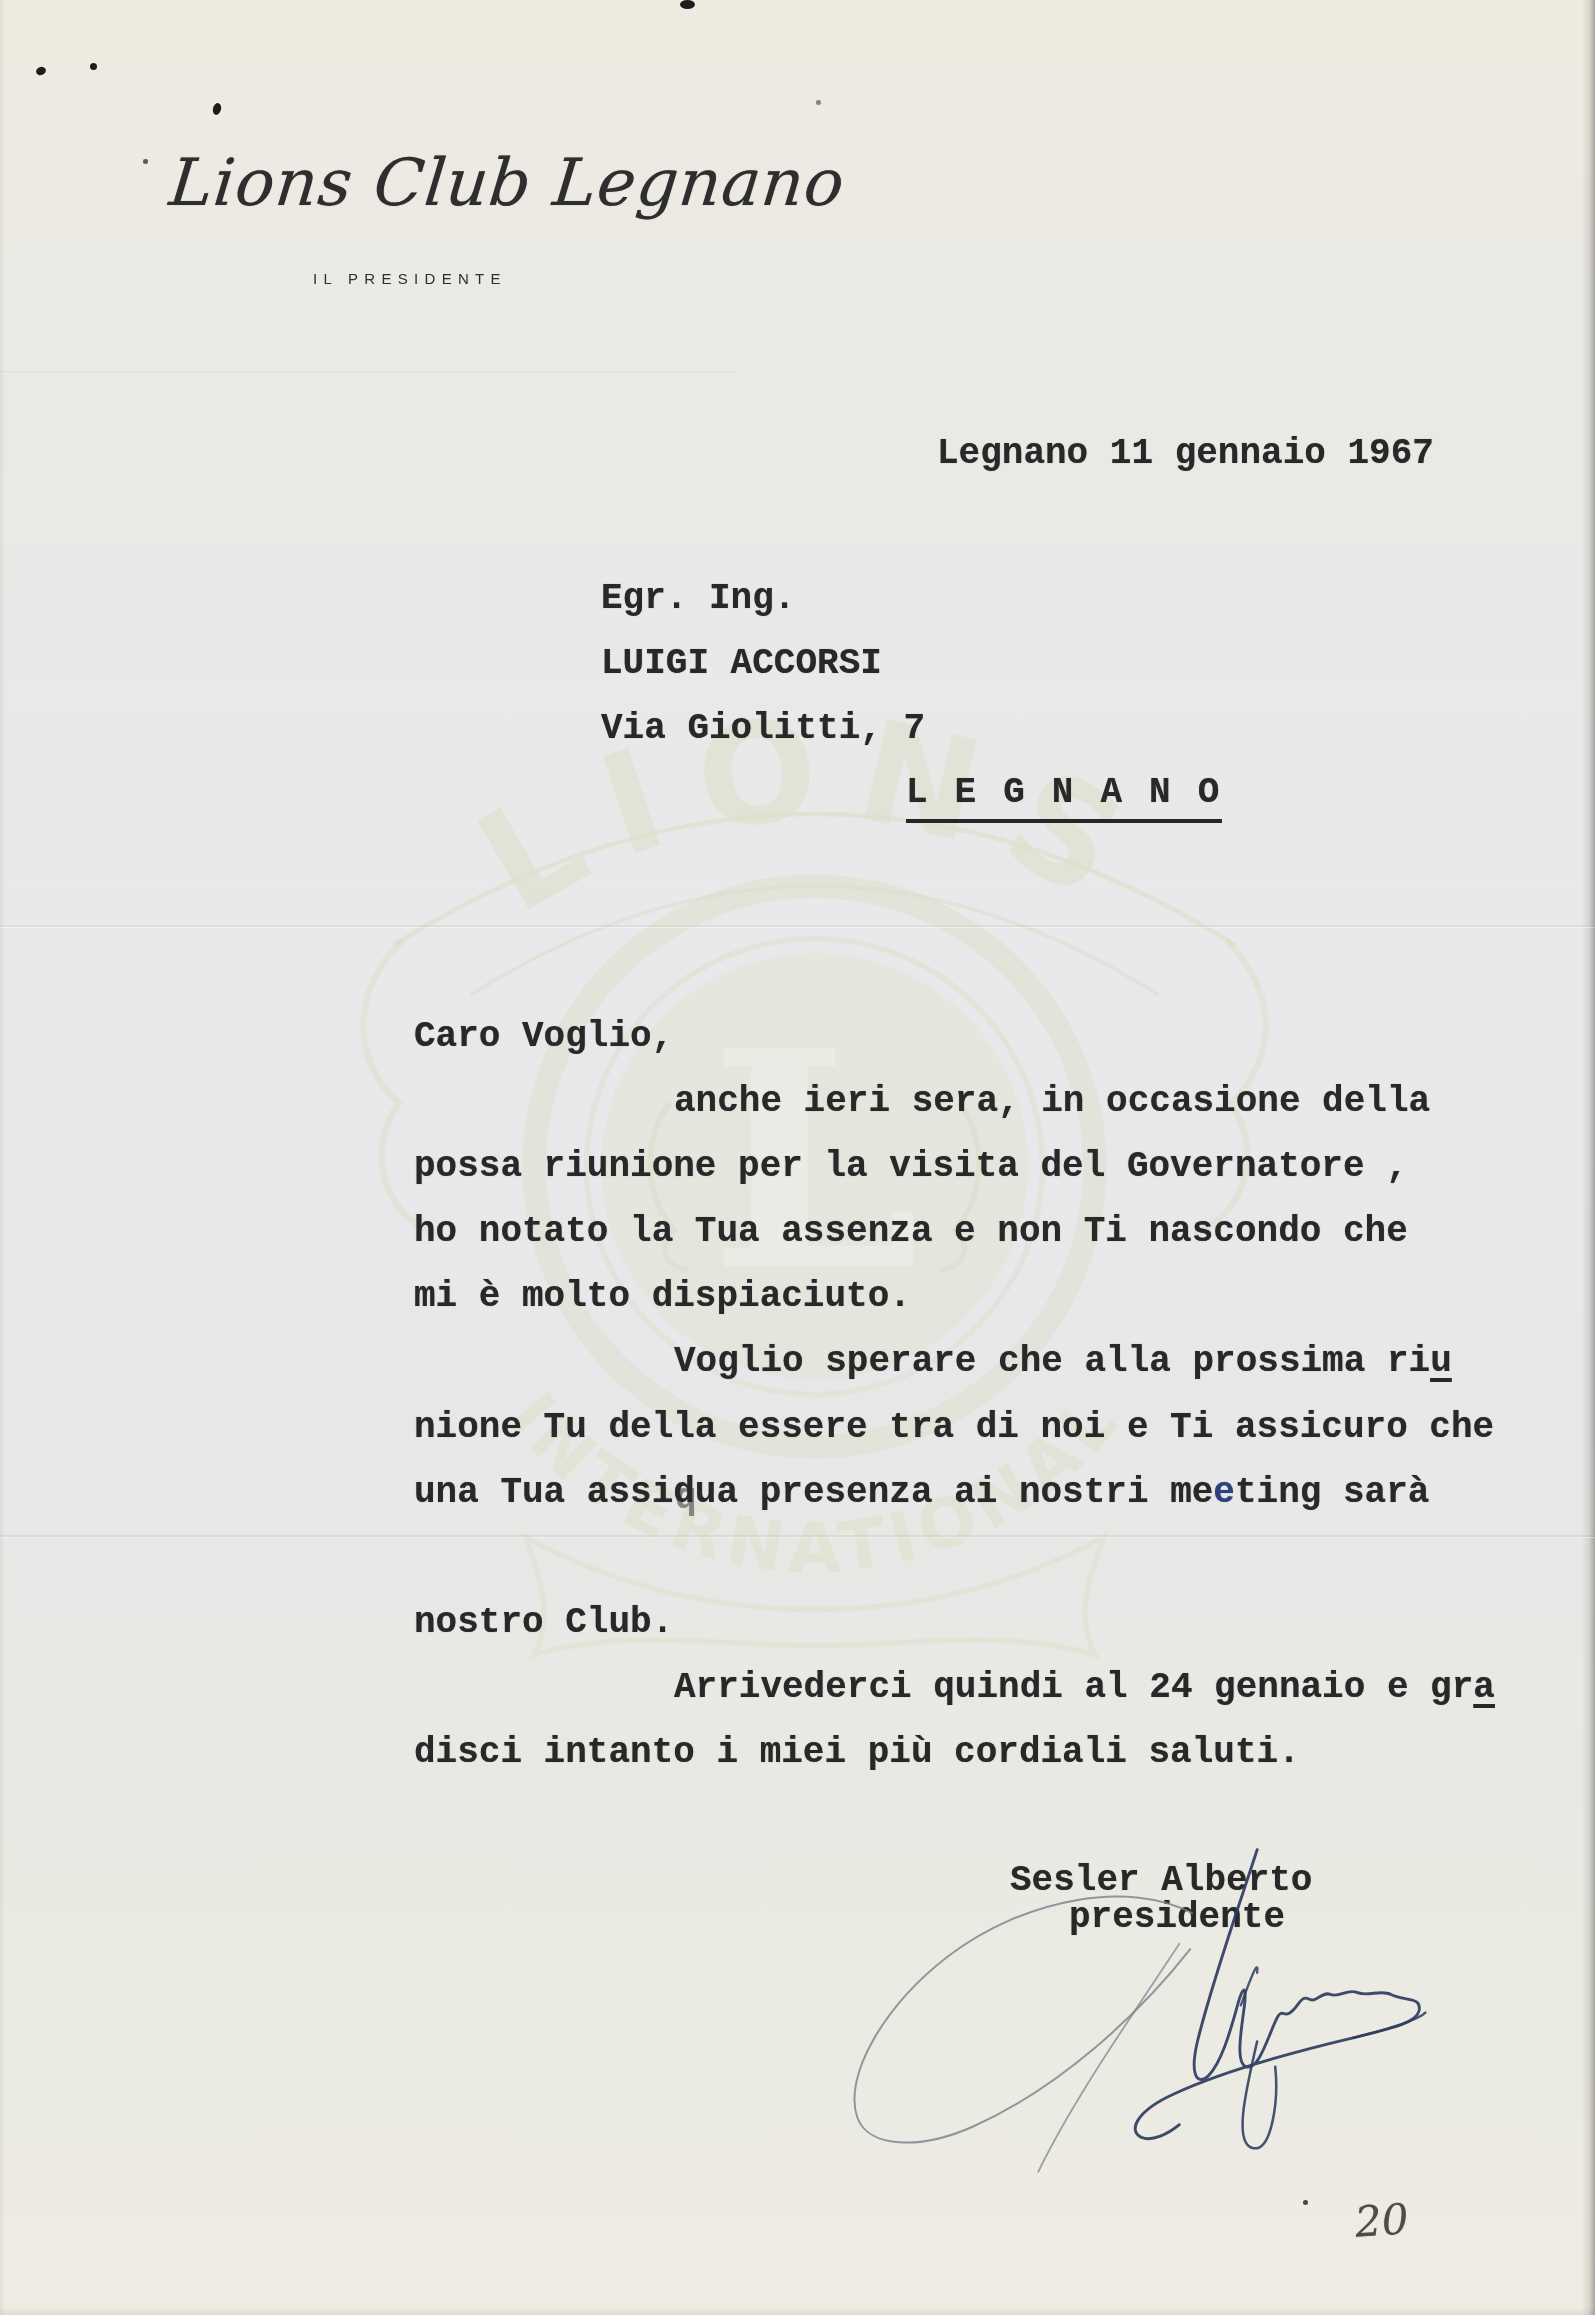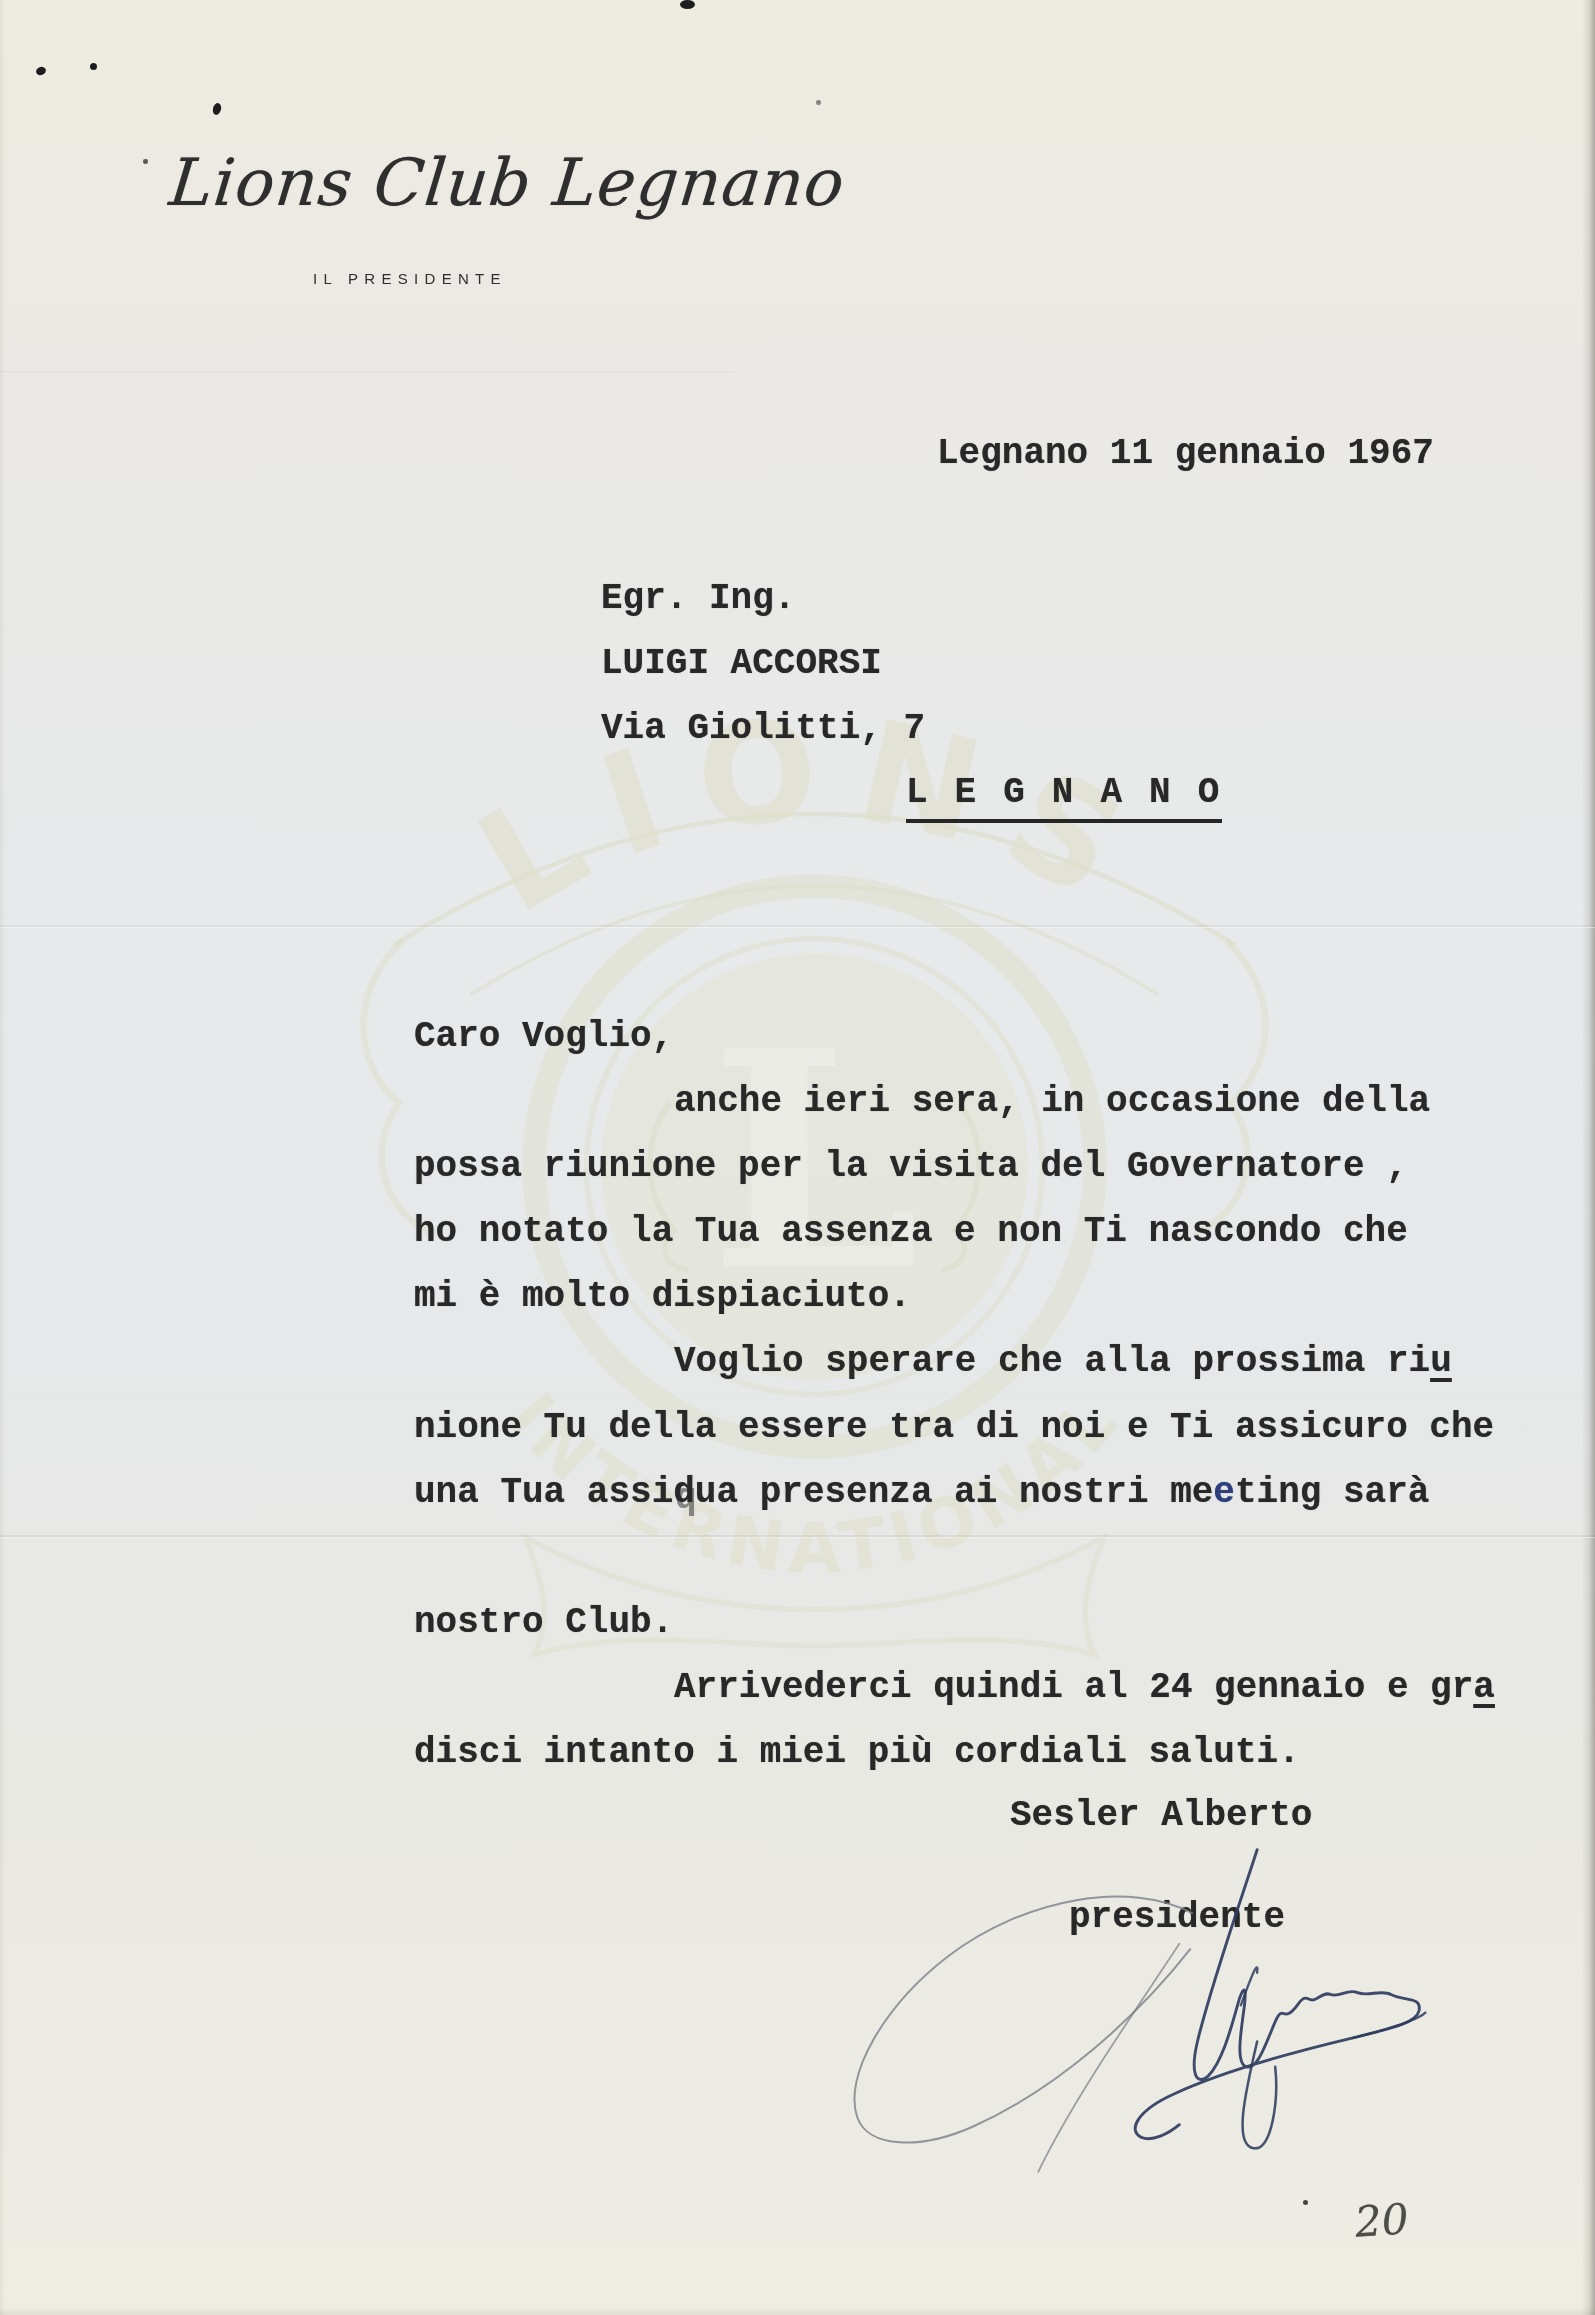--- a/index.html
+++ b/index.html
@@ -137,21 +137,21 @@
   <div class="tl" style="left:414px;top:1248px">mi è molto dispiaciuto.</div>
 
   <div class="tl" style="left:674px;top:1313px"><span>Voglio sperare che alla prossima ri</span><span class="hyph">u</span></div>
   <div class="tl" style="left:414px;top:1379px">nione Tu della essere tra di noi e Ti assicuro che</div>
   <div class="tl" style="left:414px;top:1444px"><span>una Tua assi</span><span class="ovr"><span>d</span><span class="ovr-under">q</span></span><span>ua presenza ai nostri me</span><span class="pen">e</span><span>ting sarà</span></div>
   <div class="tl" style="left:414px;top:1574px">nostro Club.</div>
 
   <div class="tl" style="left:674px;top:1639px"><span>Arrivederci quindi al 24 gennaio e gr</span><span class="hyph">a</span></div>
   <div class="tl" style="left:414px;top:1704px">disci intanto i miei più cordiali saluti.</div>
 
-  <div class="tl" style="left:1010px;top:1767px">Sesler Alberto</div>
+  <div class="tl" style="left:1010px;top:1832px">Sesler Alberto</div>
   <div class="tl" style="left:1069px;top:1869px">presidente</div>
 
   <div style="position:absolute;left:832px;top:1873px">
     <svg width="597" height="299" viewBox="0 0 660 330">
       <g fill="none" stroke-linecap="round" stroke-linejoin="round">
         <path d="M 398 44 C 330 8, 215 26, 128 92 C 58 146, 12 224, 28 270 C 40 304, 98 306, 156 280 C 250 238, 338 158, 396 84" stroke="#7b7e87" stroke-width="2.2" opacity=".8"></path>
         <path d="M 384 78 C 330 160, 268 248, 228 330" stroke="#7b7e87" stroke-width="2" opacity=".7"></path>
         <path d="M 470 -26 C 452 30, 420 120, 404 186 C 396 220, 402 236, 416 224 C 432 208, 442 168, 450 140 C 456 122, 458 128, 456 146 C 452 176, 446 210, 458 214 C 472 218, 482 180, 492 160 C 497 150, 499 158, 505 155 C 515 150, 518 134, 527 139 C 536 144, 541 130, 551 134 C 561 138, 570 127, 581 132 C 592 137, 607 128, 618 134 C 634 142, 652 136, 649 152 C 646 166, 616 172, 576 182 C 500 200, 430 220, 378 244 C 338 262, 326 284, 342 292 C 354 297, 372 288, 384 278" stroke="#2e3c5e" stroke-width="3.2" opacity=".92"></path>
         <path d="M 452 146 C 462 118, 472 92, 470 110" stroke="#2e3c5e" stroke-width="2.6" opacity=".85"></path>
         <path d="M 470 186 C 456 246, 444 300, 466 304 C 486 307, 494 252, 490 214" stroke="#2e3c5e" stroke-width="2.8" opacity=".88"></path>

